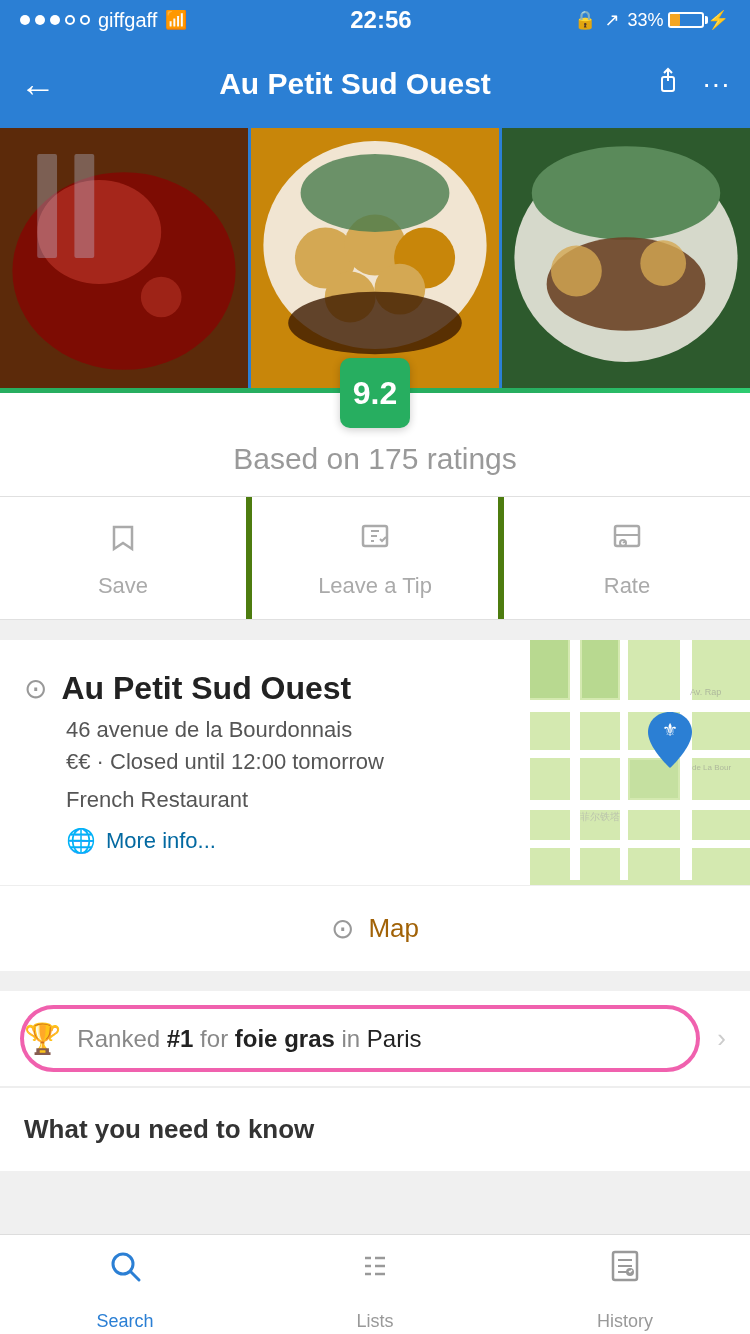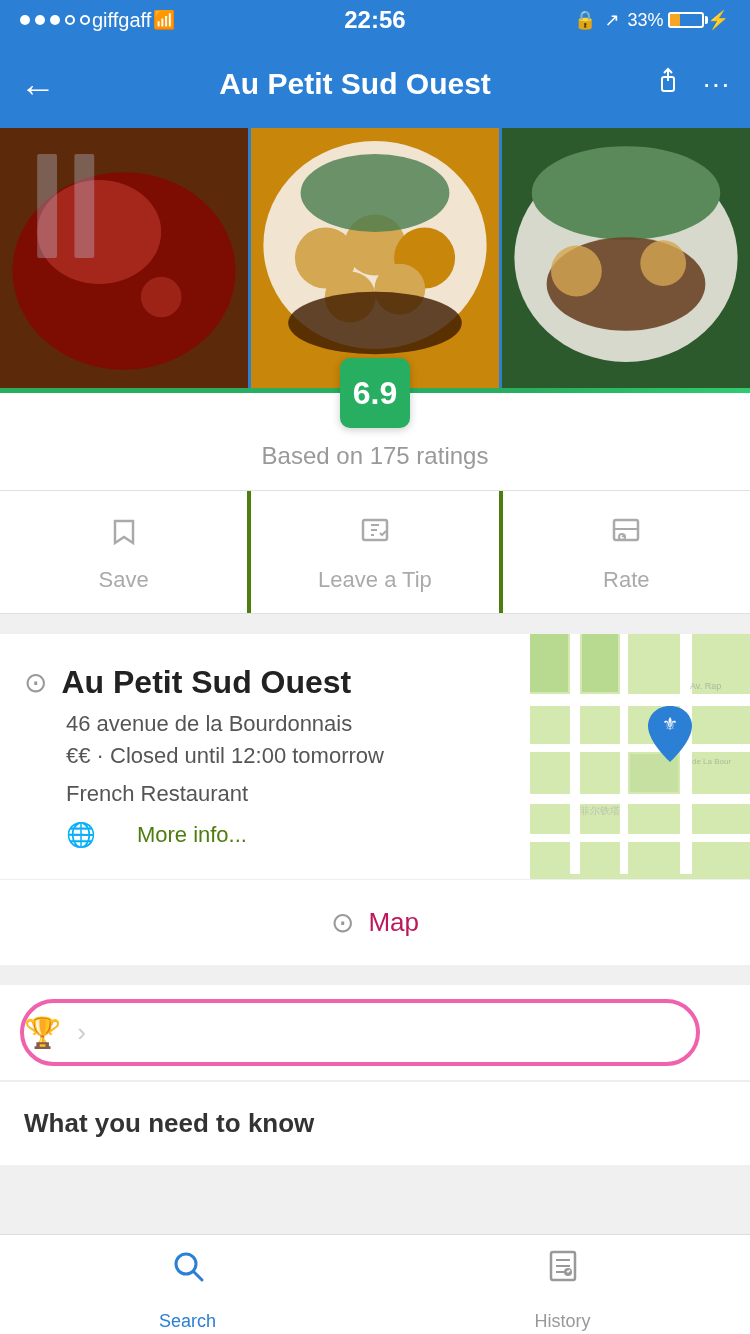--- a/index.html
+++ b/index.html
@@ -17,21 +17,21 @@
       background: #2B7FD4;
       color: white;
       height: 40px;
       display: flex;
       align-items: center;
       justify-content: space-between;
       padding: 0 20px;
       font-size: 22px;
       font-weight: 500;
     }
-    .status-left { display: flex; align-items: center; gap: 2px; }
+    .status-left { display: flex; align-items: center; gap: 8px; }
     .status-dots { display: flex; gap: 5px; }
     .dot { width: 10px; height: 10px; border-radius: 50%; background: white; }
     .dot.empty { background: transparent; border: 2px solid white; }
     .status-carrier { font-size: 20px; }
     .wifi-icon { font-size: 18px; }
     .status-center { font-size: 24px; font-weight: 600; }
     .status-right { display: flex; align-items: center; gap: 8px; font-size: 18px; }
     .battery-container { display: flex; align-items: center; gap: 4px; }
     .battery {
       width: 36px; height: 16px; border: 2px solid white; border-radius: 3px;
@@ -116,21 +116,21 @@
       display: flex;
       align-items: center;
       justify-content: center;
       margin-top: -35px;
       position: relative;
       z-index: 10;
       box-shadow: 0 2px 8px rgba(0,0,0,0.2);
     }
     .rating-text {
       color: #999;
-      font-size: 24px;
+      font-size: 30px;
       margin-top: 14px;
     }
 
     
     .green-bar {
       height: 5px;
       background: linear-gradient(to right, #27AE60 70%, #2ecc71 100%);
     }
 
     
@@ -141,21 +141,21 @@
       border-bottom: 1px solid #e0e0e0;
     }
     .action-btn {
       flex: 1;
       display: flex;
       flex-direction: column;
       align-items: center;
       justify-content: center;
       padding: 24px 10px 20px;
       cursor: pointer;
-      border-right: 4px solid #4d7c0f;
+      border-right: 6px solid #4d7c0f;
       gap: 10px;
     }
     .action-btn:last-child { border-right: none; }
     .action-btn-icon { font-size: 34px; color: #aaa; }
     .action-btn-label { font-size: 22px; color: #aaa; }
 
     
     .section-spacer { height: 20px; background: #f0f0f0; }
 
     
@@ -177,21 +177,21 @@
     .place-address { font-size: 22px; color: #555; margin-bottom: 6px; margin-left: 42px; }
     .place-status { font-size: 22px; color: #555; margin-bottom: 12px; margin-left: 42px; }
     .place-type { font-size: 22px; color: #555; margin-bottom: 14px; margin-left: 42px; }
     .more-info-row {
       display: flex;
       align-items: center;
       gap: 10px;
       margin-left: 42px;
     }
     .globe-icon { font-size: 24px; color: #2B7FD4; }
-    .more-info-link { font-size: 22px; color: #4d7c0f; cursor: pointer; margin-left: 31px; }
+    .more-info-link { font-size: 22px; color: #0369a1; cursor: pointer; }
 
     
     .map-thumbnail {
       width: 220px;
       min-height: 240px;
       background: #d4e9b0;
       position: relative;
       overflow: hidden;
       flex-shrink: 0;
     }
@@ -207,21 +207,21 @@
       background: white;
       display: flex;
       align-items: center;
       justify-content: center;
       padding: 26px;
       border-top: 1px solid #eee;
       gap: 14px;
       cursor: pointer;
     }
     .map-row-icon { font-size: 28px; color: #999; }
-    .map-row-label { font-size: 26px; color: #be185d; }
+    .map-row-label { font-size: 26px; color: #a16207; }
 
     
     .section-spacer2 { height: 20px; background: #f0f0f0; }
     .ranking-section {
       background: white;
       position: relative;
       padding: 30px 24px;
       display: flex;
       align-items: center;
       gap: 16px;
@@ -379,21 +379,21 @@
       <ellipse cx="50%" cy="60%" rx="32%" ry="18%" fill="#6B4226" opacity="0.9"></ellipse>
       <circle cx="30%" cy="55%" r="10%" fill="#D4A853" opacity="0.8"></circle>
       <circle cx="65%" cy="52%" r="9%" fill="#D4A853" opacity="0.8"></circle>
     </svg>
   </div>
 </div>
 
 <div class="green-bar"></div>
 
 <div class="score-section">
-  <div class="score-badge">6.9</div>
+  <div class="score-badge">9.2</div>
   <div class="rating-text">Based on 175 ratings</div>
 </div>
 
 <div class="action-buttons">
   <div class="action-btn">
     <span class="action-btn-icon">
       <svg width="34" height="34" viewBox="0 0 34 34" fill="none" xmlns="http://www.w3.org/2000/svg">
         <path d="M8 6h18v22l-9-6-9 6V6z" stroke="#aaa" stroke-width="2.5" fill="none"></path>
       </svg>
     </span>
@@ -475,38 +475,54 @@
 <div class="map-row">
   <span class="map-row-icon">⊙</span>
   <span class="map-row-label">Map</span>
 </div>
 
 <div class="section-spacer2"></div>
 
 <div class="ranking-section">
   <div class="ranking-highlight"></div>
   <span class="trophy-icon">🏆</span>
+  <span class="ranking-text">
+    <span>Ranked </span><strong>#1</strong><span> for </span><span class="keyword">foie gras</span><span> in </span><span class="city">Paris</span>
+  </span>
   <span class="chevron-right">›</span>
 </div>
 
 <div class="know-section">
   <span class="know-title">What you need to know</span>
 </div>
 
 <div style="height: 100px;"></div>
 
 <div class="bottom-nav">
   <div class="bottom-nav-item">
     <span class="bottom-nav-icon active">
       <svg width="36" height="36" viewBox="0 0 36 36" fill="none" xmlns="http://www.w3.org/2000/svg">
         <circle cx="16" cy="16" r="10" stroke="#2B7FD4" stroke-width="3" fill="none"></circle>
         <line x1="24" y1="24" x2="32" y2="32" stroke="#2B7FD4" stroke-width="3" stroke-linecap="round"></line>
       </svg>
     </span>
     <span class="bottom-nav-label active">Search</span>
+  </div>
+  <div class="bottom-nav-item">
+    <span class="bottom-nav-icon">
+      <svg width="36" height="36" viewBox="0 0 36 36" fill="none" xmlns="http://www.w3.org/2000/svg">
+        <line x1="8" y1="10" x2="14" y2="10" stroke="#999" stroke-width="2.5"></line>
+        <line x1="18" y1="10" x2="28" y2="10" stroke="#999" stroke-width="2.5"></line>
+        <line x1="8" y1="18" x2="14" y2="18" stroke="#999" stroke-width="2.5"></line>
+        <line x1="18" y1="18" x2="28" y2="18" stroke="#999" stroke-width="2.5"></line>
+        <line x1="8" y1="26" x2="14" y2="26" stroke="#999" stroke-width="2.5"></line>
+        <line x1="18" y1="26" x2="28" y2="26" stroke="#999" stroke-width="2.5"></line>
+      </svg>
+    </span>
+    <span class="bottom-nav-label">Lists</span>
   </div>
   <div class="bottom-nav-item">
     <span class="bottom-nav-icon">
       <svg width="36" height="36" viewBox="0 0 36 36" fill="none" xmlns="http://www.w3.org/2000/svg">
         <rect x="6" y="4" width="24" height="28" rx="2" stroke="#999" stroke-width="2.5" fill="none"></rect>
         <line x1="11" y1="12" x2="25" y2="12" stroke="#999" stroke-width="2"></line>
         <line x1="11" y1="18" x2="25" y2="18" stroke="#999" stroke-width="2"></line>
         <line x1="11" y1="24" x2="20" y2="24" stroke="#999" stroke-width="2"></line>
         <circle cx="23" cy="24" r="4" fill="#999"></circle>
         <path d="M22 23 l1 1 l2-2" stroke="white" stroke-width="1.5" fill="none"></path>

